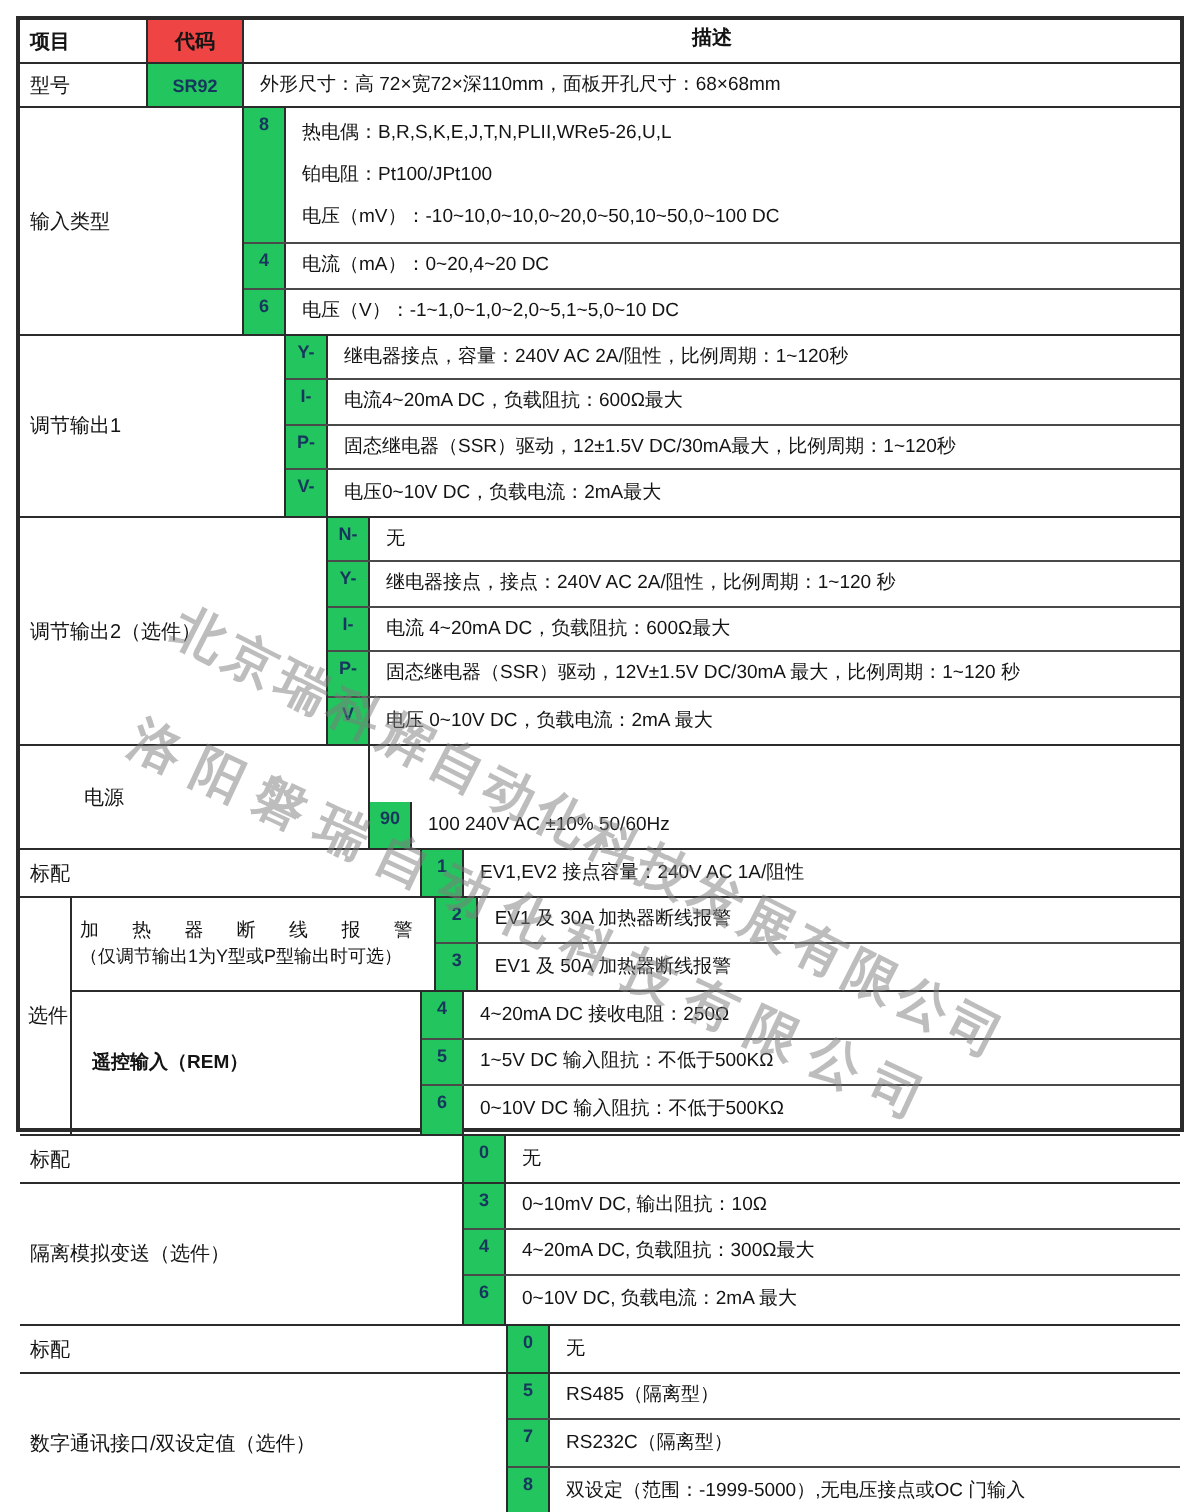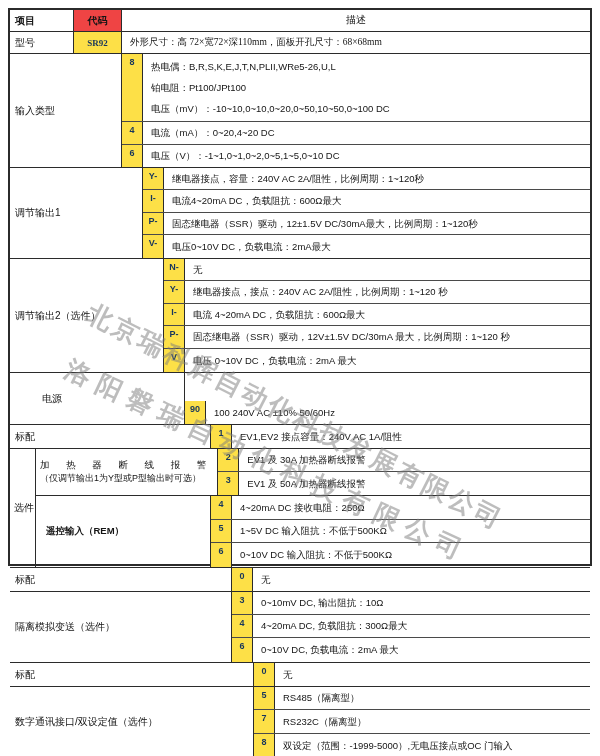--- a/index.html
+++ b/index.html
@@ -15,31 +15,31 @@
   .grp{display:flex;align-items:stretch;border-bottom:1.5px solid #2b2b2b;box-sizing:border-box;flex:none;}
   .grp:last-child{border-bottom:none;}
   .itemlab{
     display:flex;align-items:center;padding-left:5px;font-size:10px;
     border-right:1px solid #2b2b2b;box-sizing:border-box;flex:none;color:#141414;
   }
   .rowscol{flex:1;display:flex;flex-direction:column;min-width:0;}
   .row{display:flex;align-items:stretch;border-bottom:1px solid #4a4a4a;box-sizing:border-box;flex:none;min-width:0;}
   .row:last-child{border-bottom:none;}
   .code{
-    flex:0 0 21px;background:#fde047;border-right:1px solid #2b2b2b;box-sizing:border-box;
+    flex:0 0 21px;background:#22c55e;border-right:1px solid #2b2b2b;box-sizing:border-box;
     font-weight:bold;font-size:9px;color:#17365d;
     display:flex;justify-content:center;padding-top:3px;
   }
   .codewide{flex:0 0 48px;}
   .desc{
     flex:1;display:flex;align-items:center;padding:2px 4px 2px 8px;
     font-size:9.5px;min-width:0;box-sizing:border-box;line-height:1.25;
   }
   .desc3{flex-direction:column;align-items:flex-start;justify-content:space-around;}
-  .hdrcell{justify-content:center;font-weight:normal;padding-left:4px;}
+  .hdrcell{justify-content:center;font-weight:bold;padding-left:4px;}
   .hdr .itemlab{font-weight:bold;}
   .subcol{flex:1;display:flex;flex-direction:column;min-width:0;}
   .sub{display:flex;align-items:stretch;border-bottom:1px solid #2b2b2b;box-sizing:border-box;flex:none;}
   .sub:last-child{border-bottom:none;}
   .sublab{
     flex:0 0 175px;border-right:1px solid #2b2b2b;box-sizing:border-box;
     font-size:9.5px;display:flex;flex-direction:column;justify-content:center;padding:2px 4px;
   }
   .sublab .l1{text-align:center;letter-spacing:7px;white-space:nowrap;}
   .sublab .l2{font-size:9px;white-space:nowrap;}
@@ -57,21 +57,21 @@
 
 <div class="wm" id="wm1">北京瑞科辉自动化科技发展有限公司</div>
 <div class="wm" id="wm2">洛阳磐瑞自动化科技有限公司</div>
 
 <div class="tbl" id="spec-table">
     <div class="grp hdr" style="height: 22px;">
       <div class="itemlab" style="width: 64px;">项目</div>
       <div class="code codewide" style="background: #ef4444; color: rgb(20, 20, 20); font-size: 10px; align-items: center; padding-top: 0px;">代码</div>
       <div class="desc hdrcell" style="font-size: 10px;">描述</div>
     </div>
-    <div class="grp" style="height: 22px; font-family: Liberation Serif, serif;">
+    <div class="grp" style="height: 22px;">
       <div class="itemlab" style="width: 64px;">型号</div>
       <div class="code codewide" style="align-items: center; padding-top: 0px;">SR92</div>
       <div class="desc">外形尺寸：高 72×宽72×深110mm，面板开孔尺寸：68×68mm</div>
     </div>
     <div class="grp">
       <div class="itemlab" style="width: 112px;">输入类型</div>
       <div class="rowscol">
         <div class="row" style="height: 68px;">
           <div class="code">8</div>
           <div class="desc desc3">

